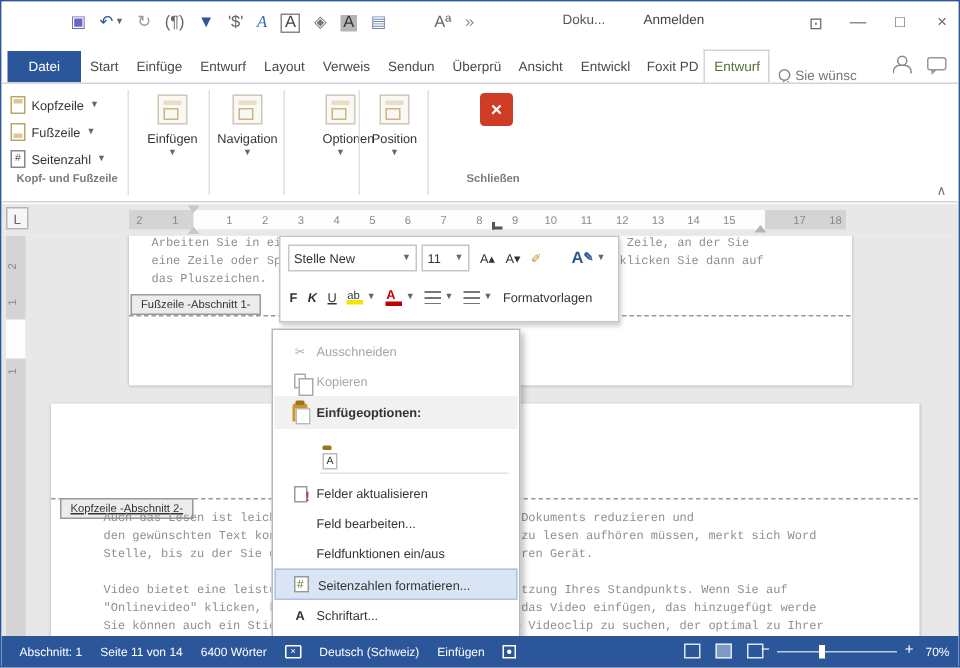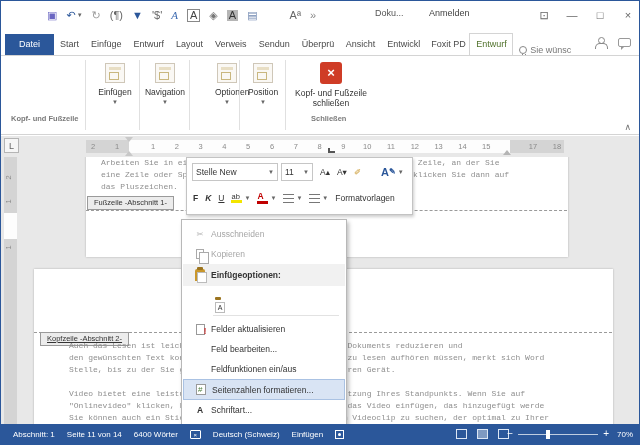--- a/index.html
+++ b/index.html
@@ -197,35 +197,51 @@
       <div class="tab active">Entwurf</div>
       <div class="tellme">
         <span class="bulb"></span>
         <span>Sie wünsc</span>
       </div>
     </div>
   <div class="person-ic"></div>
   <div class="comment-ic"></div>
 
   <div class="ribbon">
+    <div class="small-btns" id="smallbtns">
+        <div class="sbtn">
+          <span class="pg-ic hdr"></span>
+          <span>Kopfzeile</span>
+          <span class="caret">▼</span>
+        </div>
+        <div class="sbtn">
+          <span class="pg-ic ftr"></span>
+          <span>Fußzeile</span>
+          <span class="caret">▼</span>
+        </div>
+        <div class="sbtn">
+          <span class="pg-ic num"></span>
+          <span>Seitenzahl</span>
+          <span class="caret">▼</span>
+        </div>
+      </div>
     <span class="rgroup-label" style="left:10px">Kopf- und Fußzeile</span>
     <div class="vsep" style="left:84px"></div>
     <div id="bigbtns">
         <div class="bigbtn" style="left: 90px;"><div class="ic"></div><span>Einfügen</span><span class="caret">▼</span></div>
         <div class="vsep" style="left: 138px;"></div>
         <div class="bigbtn" style="left: 140px;"><div class="ic"></div><span>Navigation</span><span class="caret">▼</span></div>
         <div class="vsep" style="left: 188px;"></div>
         <div class="bigbtn" style="left: 190px; padding-left: 24px;"><div class="ic"></div><span>Optionen</span><span class="caret">▼</span></div>
         <div class="vsep" style="left: 238px;"></div>
         <div class="bigbtn" style="left: 238px;"><div class="ic"></div><span>Position</span><span class="caret">▼</span></div>
       </div>
     <div class="vsep" style="left:284px"></div>
     <div class="close-group">
       <div class="close-x">×</div>
-      <div>Kopf- und Fußzeile schließen</div>
     </div>
     <span class="rgroup-label" style="left:310px">Schließen</span>
     <span class="collapse">∧</span>
   </div>
 
   <div class="rulerbar">
     <div class="tabsel">L</div>
     <div class="hruler" id="hruler">
       <div class="active"></div>
       <div class="ind-first"></div>

